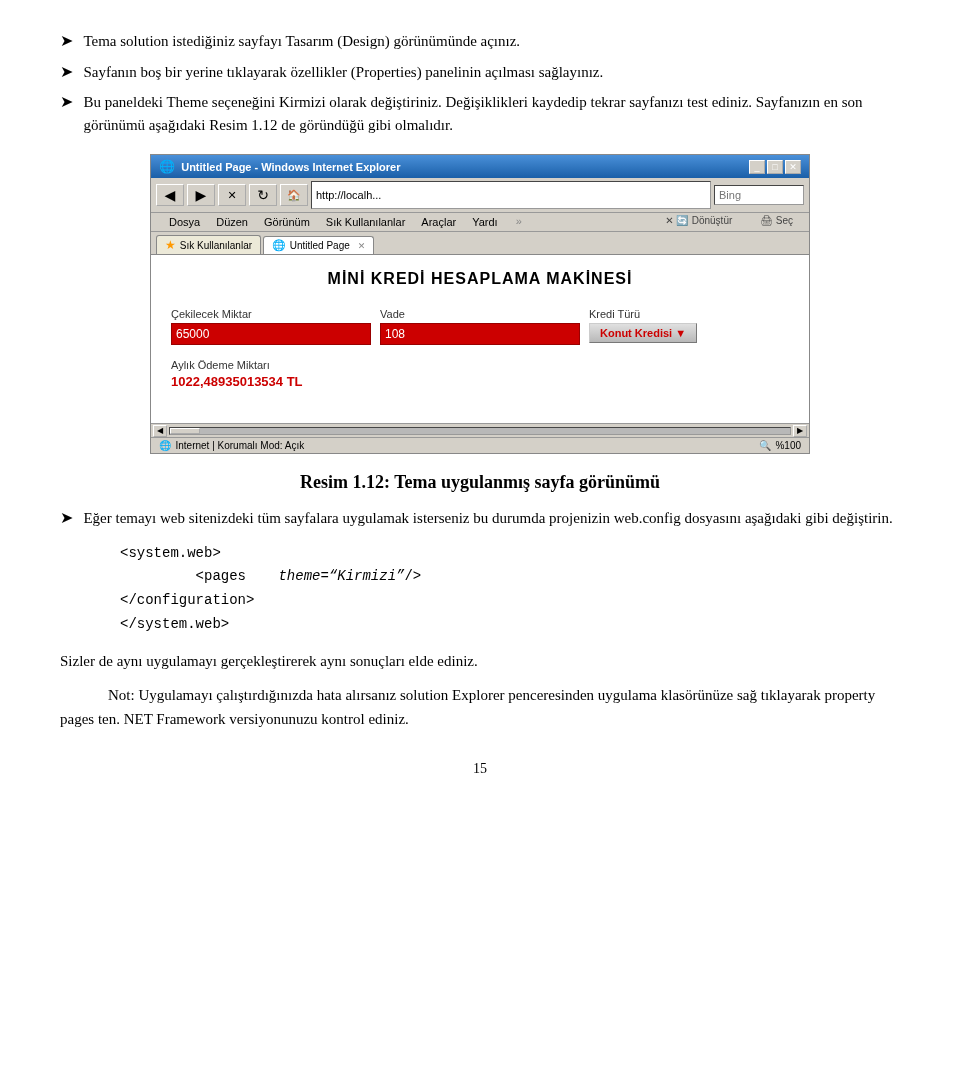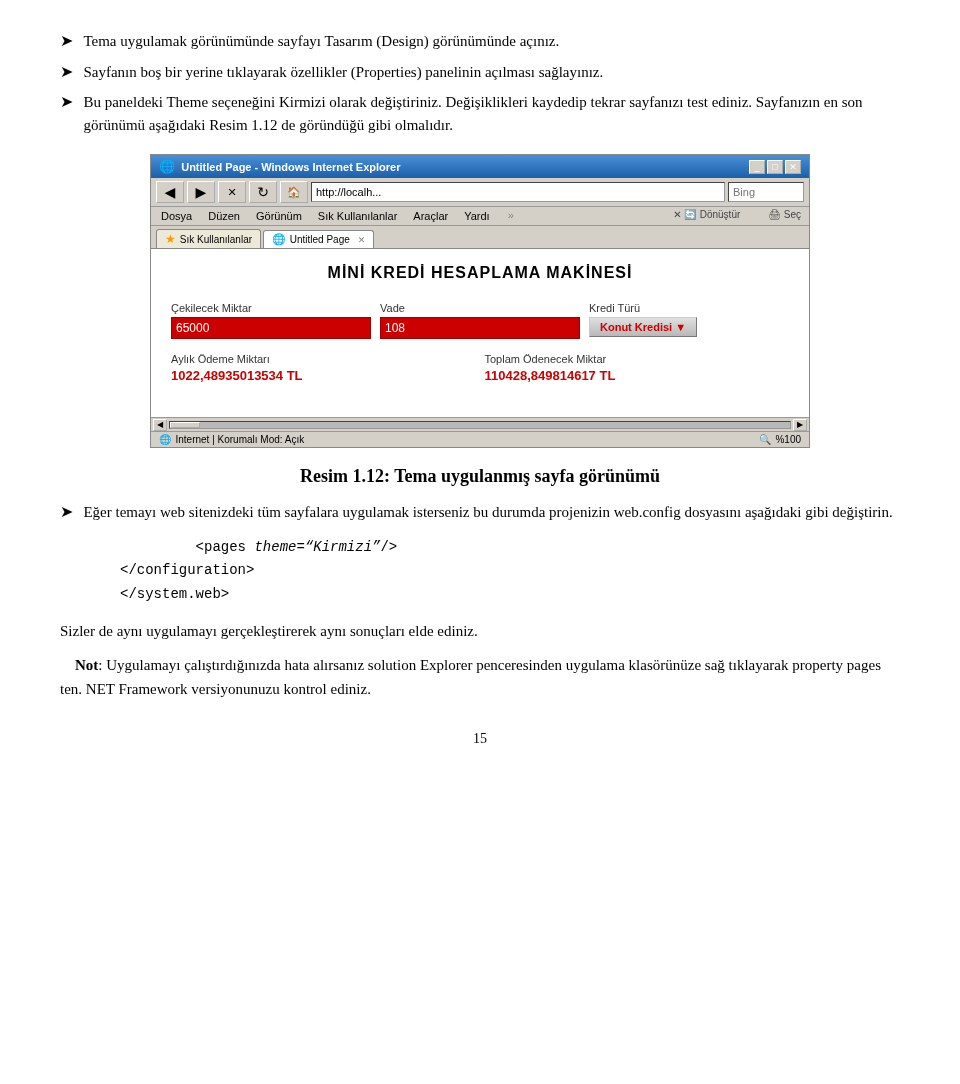--- a/index.html
+++ b/index.html
@@ -95,39 +95,39 @@
       height: 22px;
       display: flex;
       align-items: center;
       justify-content: center;
       font-size: 14px;
       cursor: pointer;
     }
 
     .address-bar {
       flex: 1;
-      height: 20px;
+      height: 28px;
       border: 1px inset #999;
       background: #fff;
       padding: 0 4px;
       font-size: 11px;
     }
 
     .search-bar {
-      width: 76px;
+      width: 90px;
       height: 20px;
       border: 1px inset #999;
       background: #fff;
       padding: 8px 4px;
       font-size: 11px;
     }
 
     .browser-menubar {
       background: #d4d0c8;
-      padding: 2px 8px;
+      padding: 2px 16px;
       display: flex;
       gap: 12px;
       font-size: 11px;
       border-bottom: 1px solid #999;
     }
 
     .menu-item-browser {
       cursor: pointer;
       padding: 1px 2px;
     }
@@ -262,29 +262,31 @@
     
     .code-block {
       font-family: 'Courier New', Courier, monospace;
       font-size: 14px;
       margin: 12px 0 12px 60px;
       line-height: 1.7;
     }
 
     .code-italic {
       font-style: italic;
+      margin-left: 24px;
     }
 
     .paragraph {
       margin-bottom: 10px;
       line-height: 1.6;
     }
 
     .note-bold {
-      font-weight: bold;
+      font-weight: normal;
+      margin-left: 33px;
     }
 
     .page-number {
       text-align: center;
       margin-top: 30px;
       font-size: 14px;
     }
 
     .scrollbar-area {
       background: #d4d0c8;
@@ -321,21 +323,21 @@
       border: 1px outset #fff;
     }
   </style>
 </head>
 <body>
 
 <div class="content-area">
 
   <div class="bullet-item">
     <span class="arrow-bullet">➤</span>
-    <span class="bullet-text">Tema uygulamak görünümünde sayfayı Tasarım (Design) görünümünde açınız.</span>
+    <span class="bullet-text">Tema solution istediğiniz sayfayı Tasarım (Design) görünümünde açınız.</span>
   </div>
 
   <div class="bullet-item">
     <span class="arrow-bullet">➤</span>
     <span class="bullet-text">Sayfanın boş bir yerine tıklayarak özellikler (Properties) panelinin açılması sağlayınız.</span>
   </div>
 
   <div class="bullet-item">
     <span class="arrow-bullet">➤</span>
     <span class="bullet-text">Bu paneldeki Theme seçeneğini Kirmizi olarak değiştiriniz. Değişiklikleri kaydedip tekrar sayfanızı test ediniz. Sayfanızın en son görünümü aşağıdaki Resim 1.12 de göründüğü gibi olmalıdır.</span>
@@ -406,24 +408,20 @@
           <div class="field-label">Kredi Türü</div>
           <button class="btn-konut">Konut Kredisi ▼</button>
         </div>
       </div>
 
       <div class="form-row">
         <div class="form-field">
           <div class="field-label">Aylık Ödeme Miktarı</div>
           <div class="result-text">1022,48935013534 TL</div>
         </div>
-        <div class="form-field">
-          <div class="field-label">Toplam Ödenecek Miktar</div>
-          <div class="result-text">110428,849814617 TL</div>
-        </div>
       </div>
     </div>
 
     <div class="scrollbar-area">
       <div class="scroll-btn">◀</div>
       <div class="scroll-track">
         <div class="scroll-thumb"></div>
       </div>
       <div class="scroll-btn">▶</div>
     </div>
@@ -441,20 +439,21 @@
   </div>
 
   <div class="caption">Resim 1.12: Tema uygulanmış sayfa görünümü</div>
 
   <div class="bullet-item">
     <span class="arrow-bullet">➤</span>
     <span class="bullet-text">Eğer temayı web sitenizdeki tüm sayfalara uygulamak isterseniz bu durumda projenizin web.config dosyasını aşağıdaki gibi değiştirin.</span>
   </div>
 
   <div class="code-block">
+    <div>   &lt;system.web&gt;</div>
     <div>
       &nbsp;&nbsp;&nbsp;&nbsp;&nbsp;&nbsp;&nbsp;&nbsp;&nbsp;&lt;pages <span class="code-italic">theme=“Kirmizi”</span>/&gt;
     </div>
     <div>&lt;/configuration&gt;</div>
     <div>   &lt;/system.web&gt;</div>
   </div>
 
   <p class="paragraph">Sizler de aynı uygulamayı gerçekleştirerek aynı sonuçları elde ediniz.</p>
 
   <p class="paragraph">

